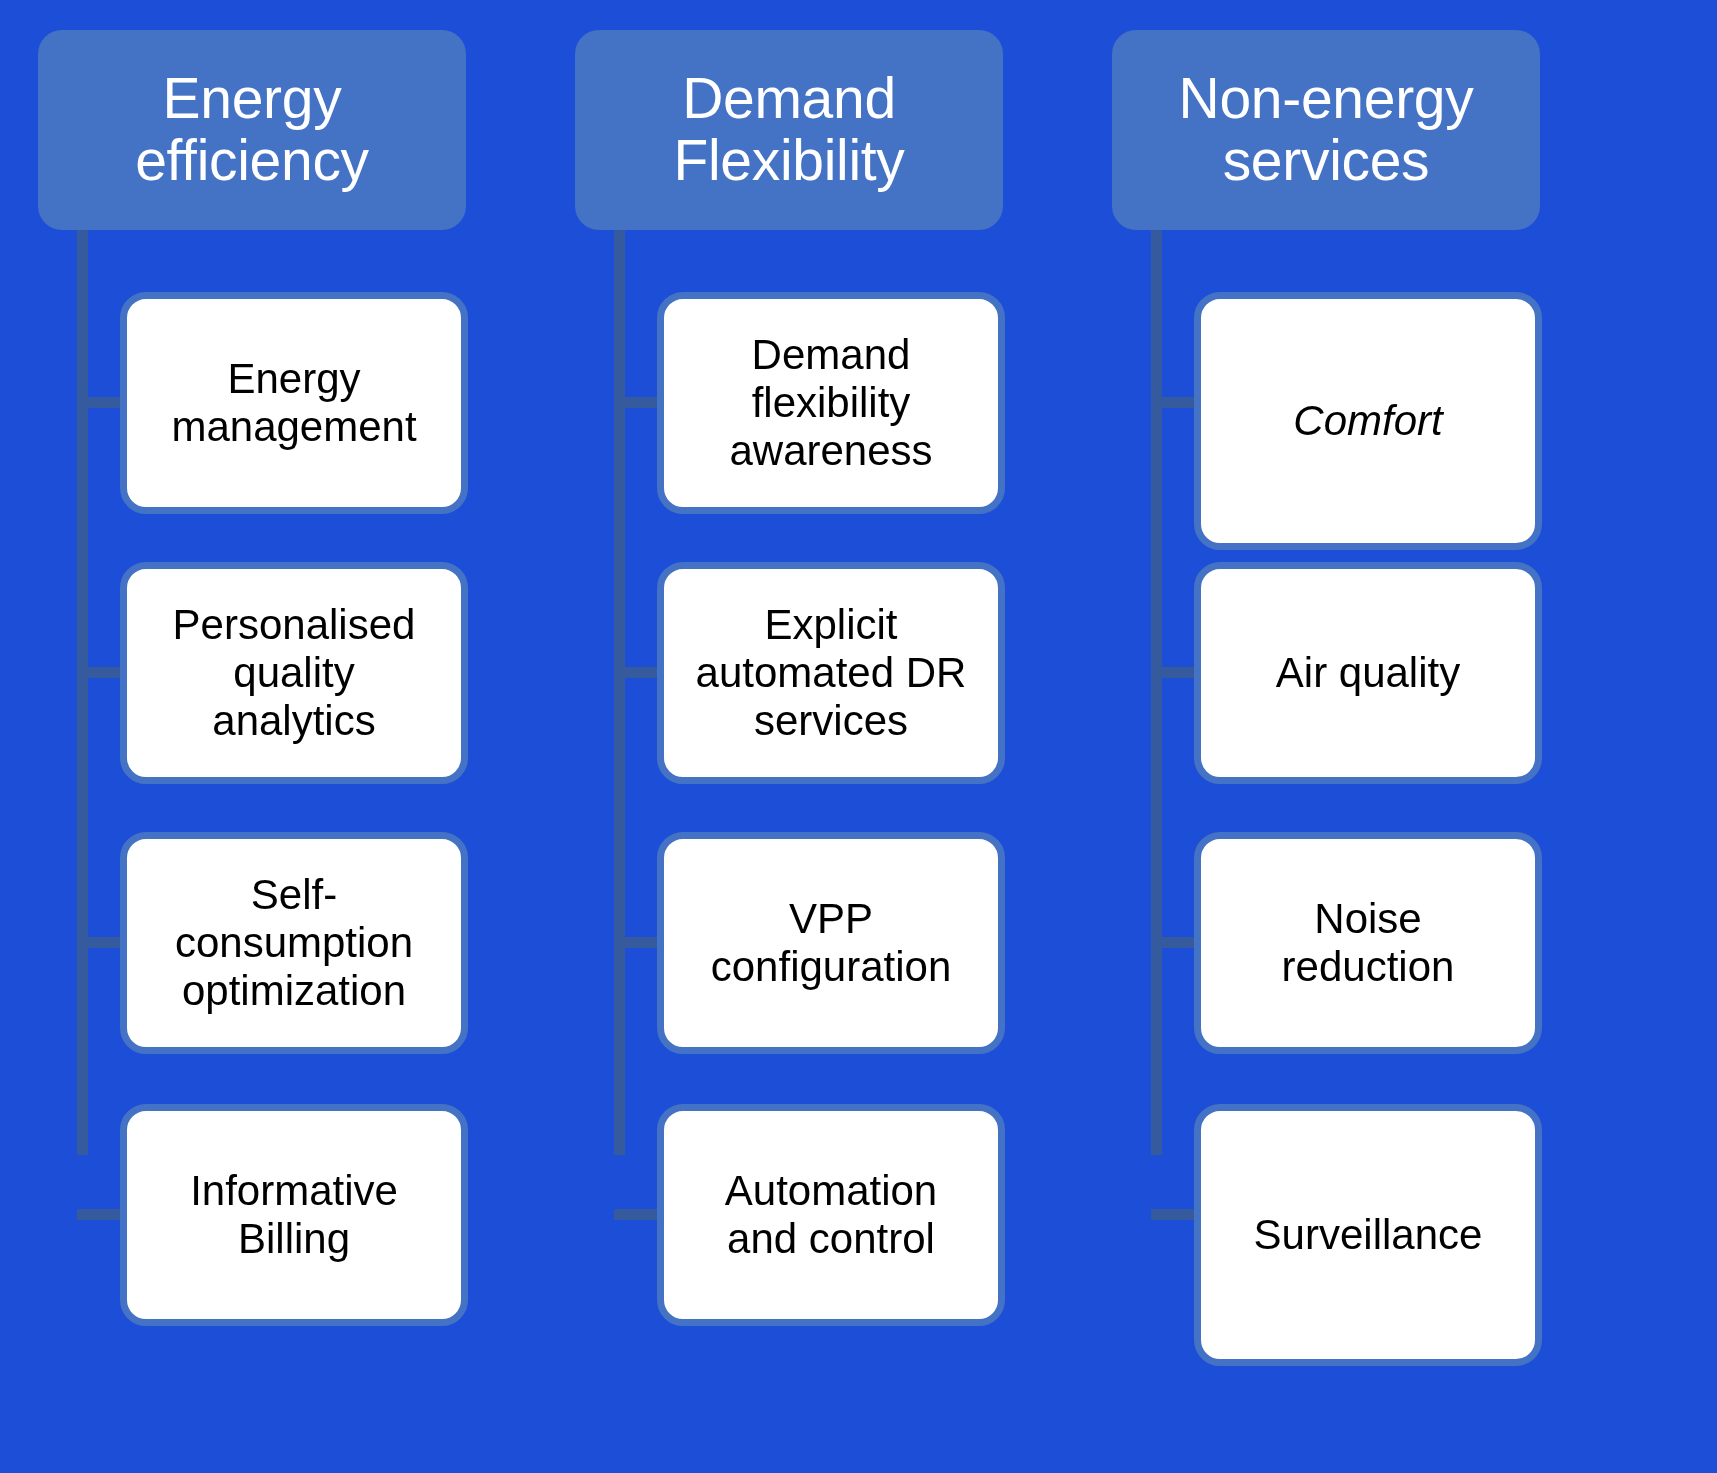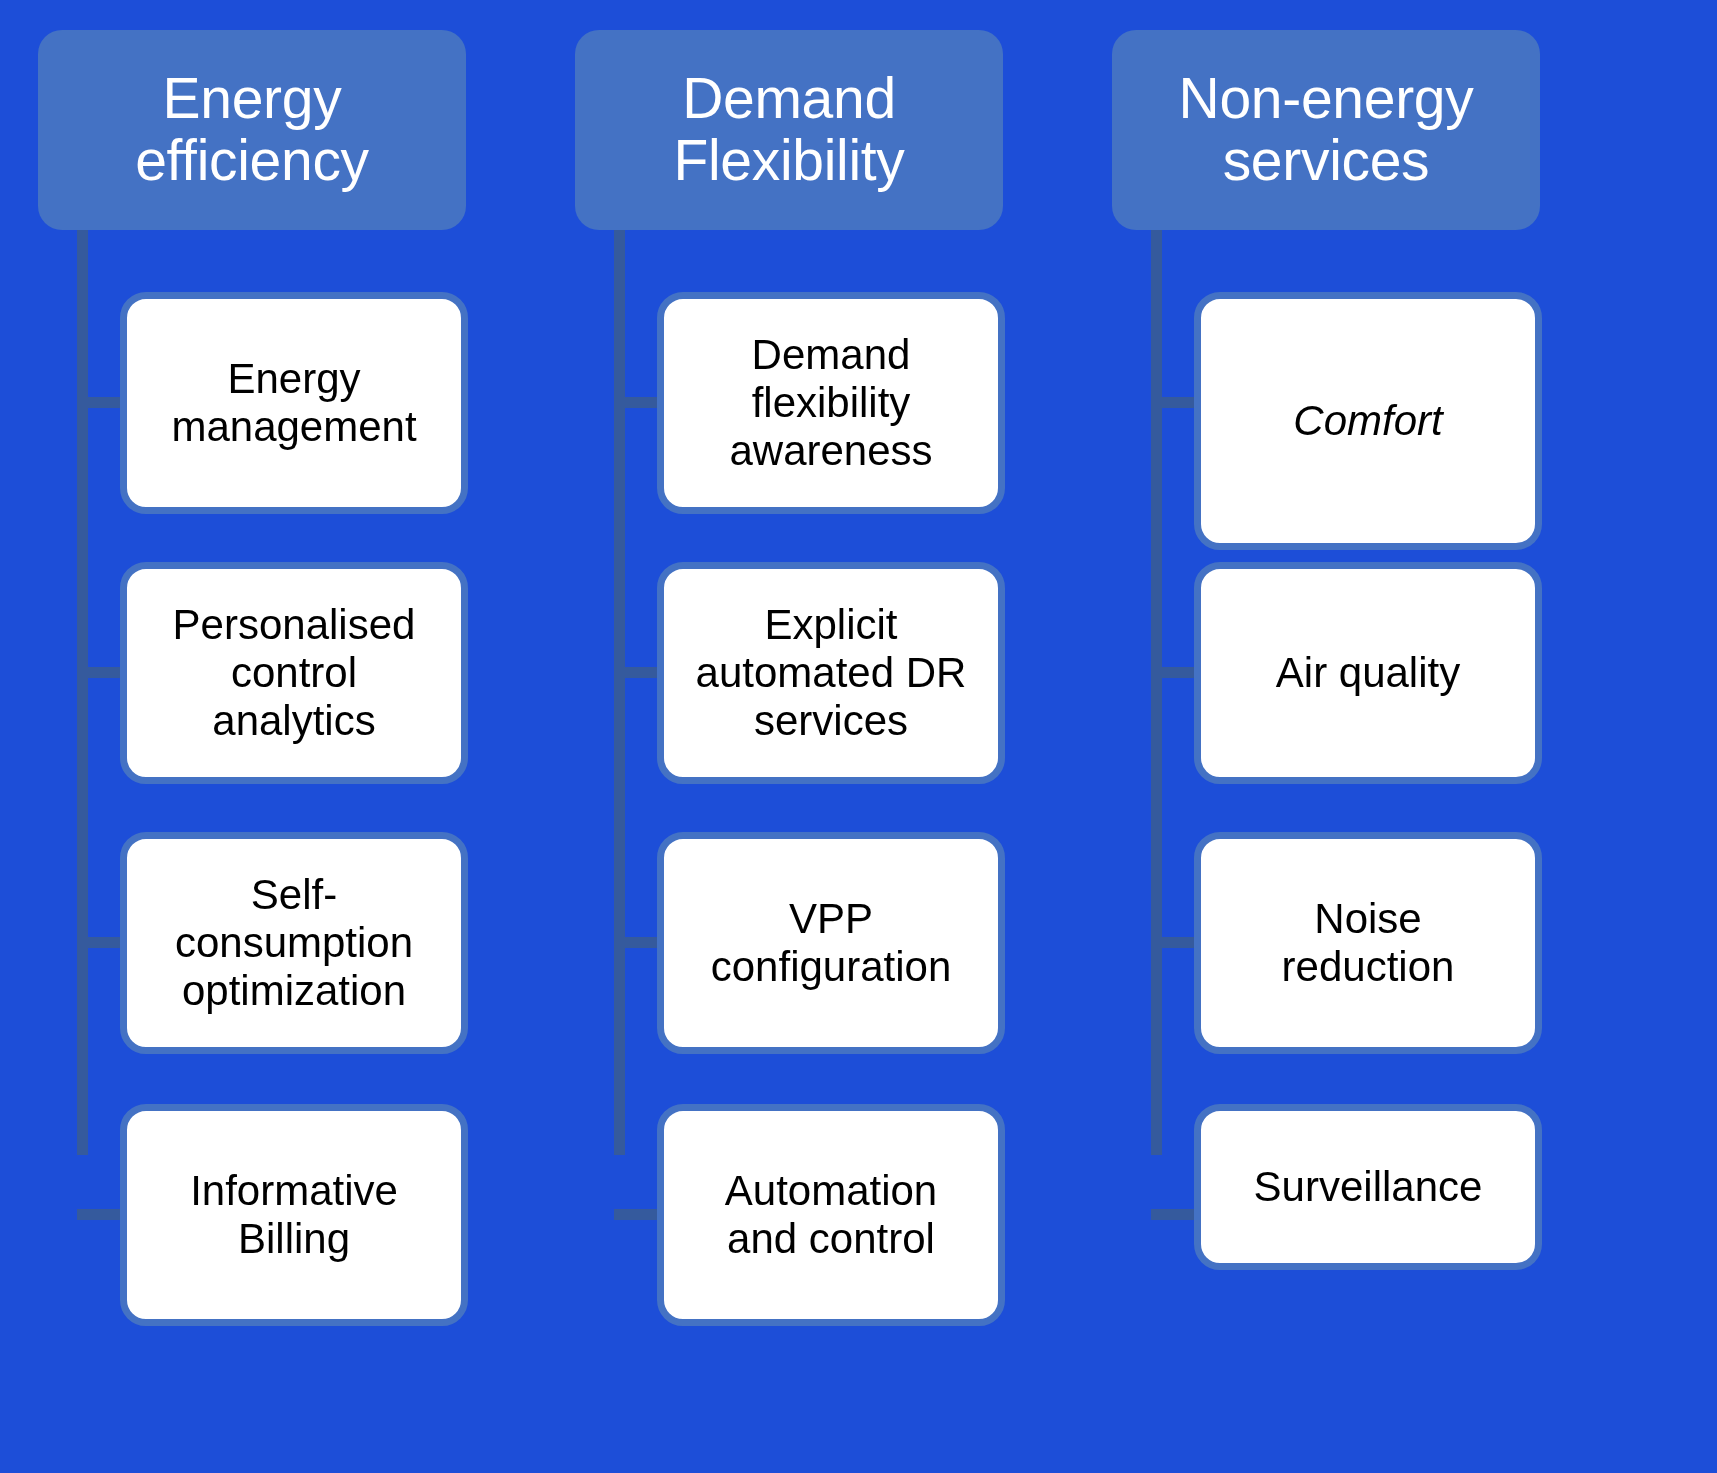--- a/index.html
+++ b/index.html
@@ -108,21 +108,21 @@
     <div class="stub" style="top:667px;"></div>
     <div class="stub" style="top:937px;"></div>
     <div class="stub" style="top:1209px;"></div>
 
     <div class="child-box" style="top:292px;height:222px;">
       <span class="child-label">Energy
 management</span>
     </div>
     <div class="child-box" style="top:562px;height:222px;">
       <span class="child-label">Personalised
-control
+quality
 analytics</span>
     </div>
     <div class="child-box" style="top:832px;height:222px;">
       <span class="child-label">Self-
 consumption
 optimization</span>
     </div>
     <div class="child-box" style="top:1104px;height:222px;">
       <span class="child-label">Informative
 Billing</span>
@@ -178,18 +178,18 @@
     <div class="child-box" style="top:292px;height:258px;font-style:italic;">
       <span class="child-label">Comfort</span>
     </div>
     <div class="child-box" style="top:562px;height:222px;">
       <span class="child-label">Air quality</span>
     </div>
     <div class="child-box" style="top:832px;height:222px;">
       <span class="child-label">Noise
 reduction</span>
     </div>
-    <div class="child-box" style="top:1104px;height:166px;">
+    <div class="child-box" style="top:1104px;height:262px;">
       <span class="child-label">Surveillance</span>
     </div>
   </div>
 
 </div>
 
 </body></html>

